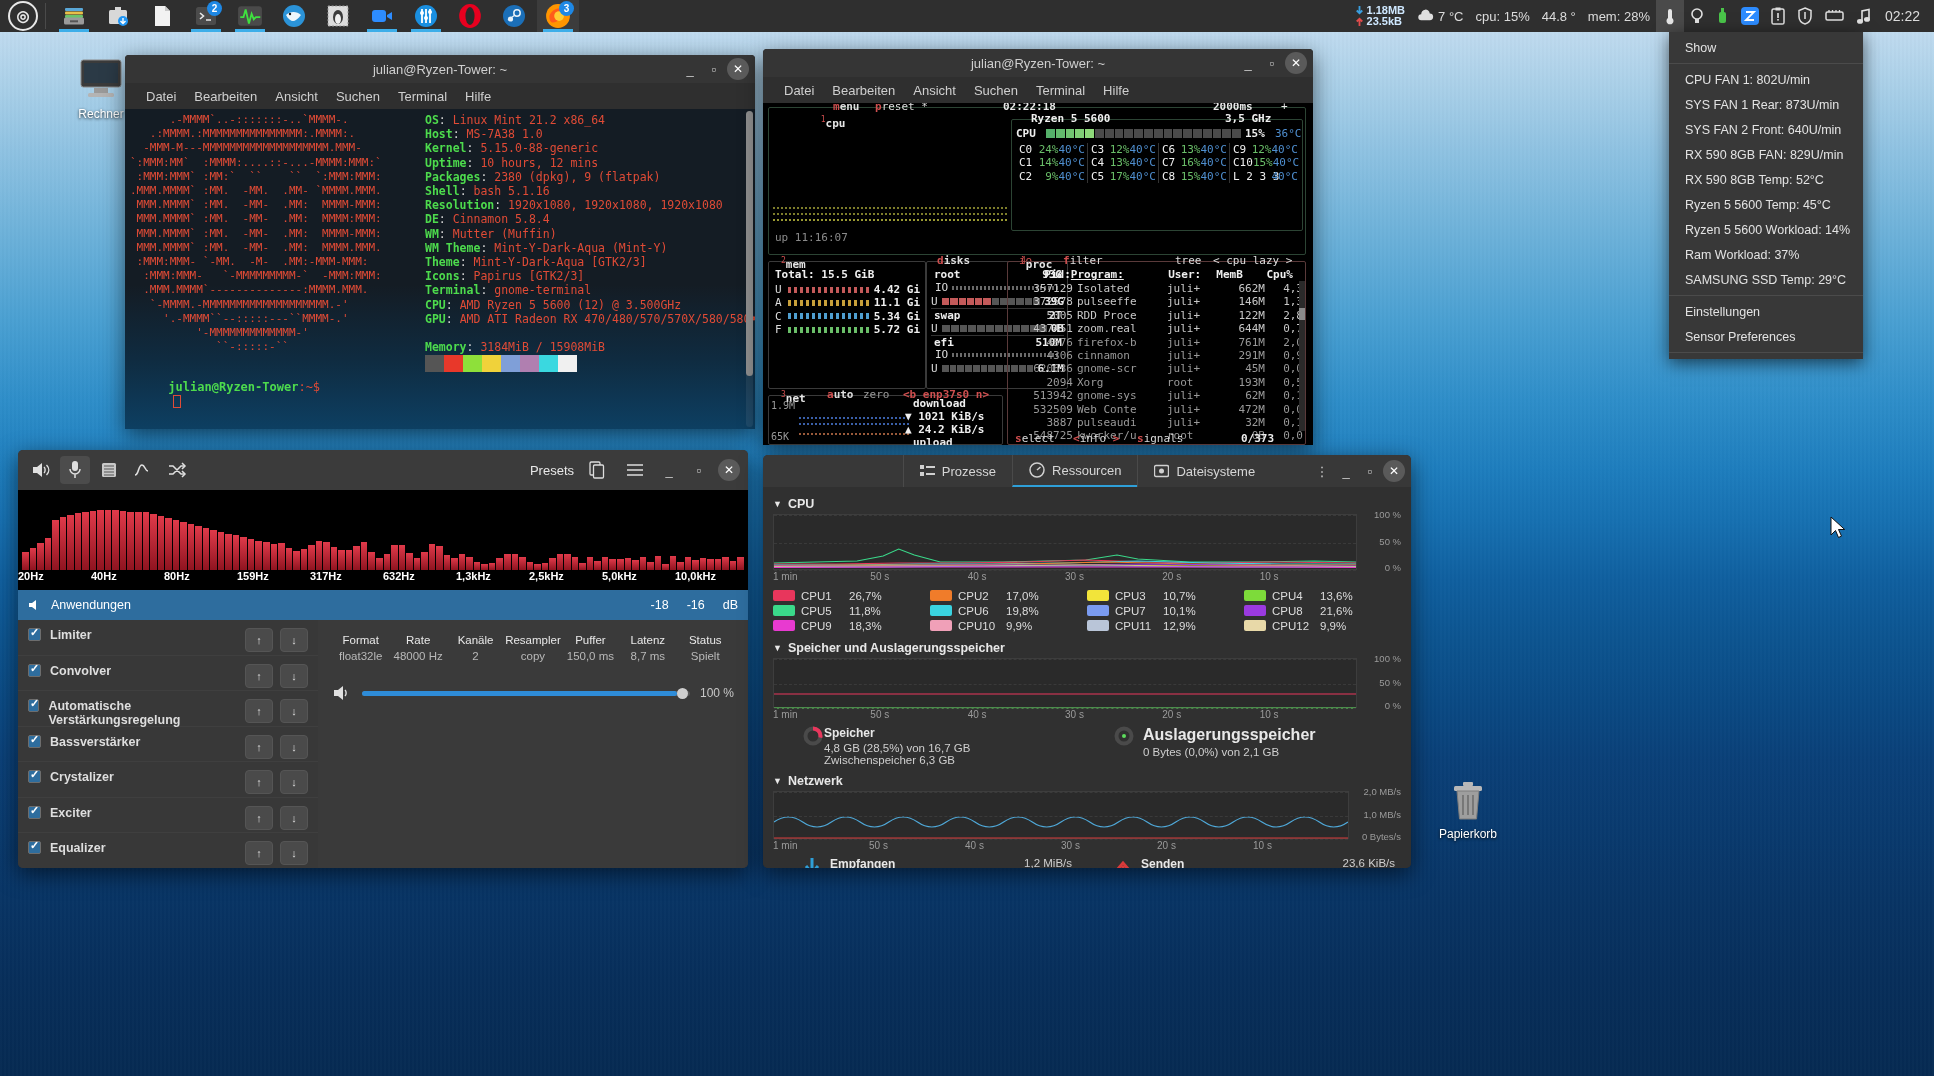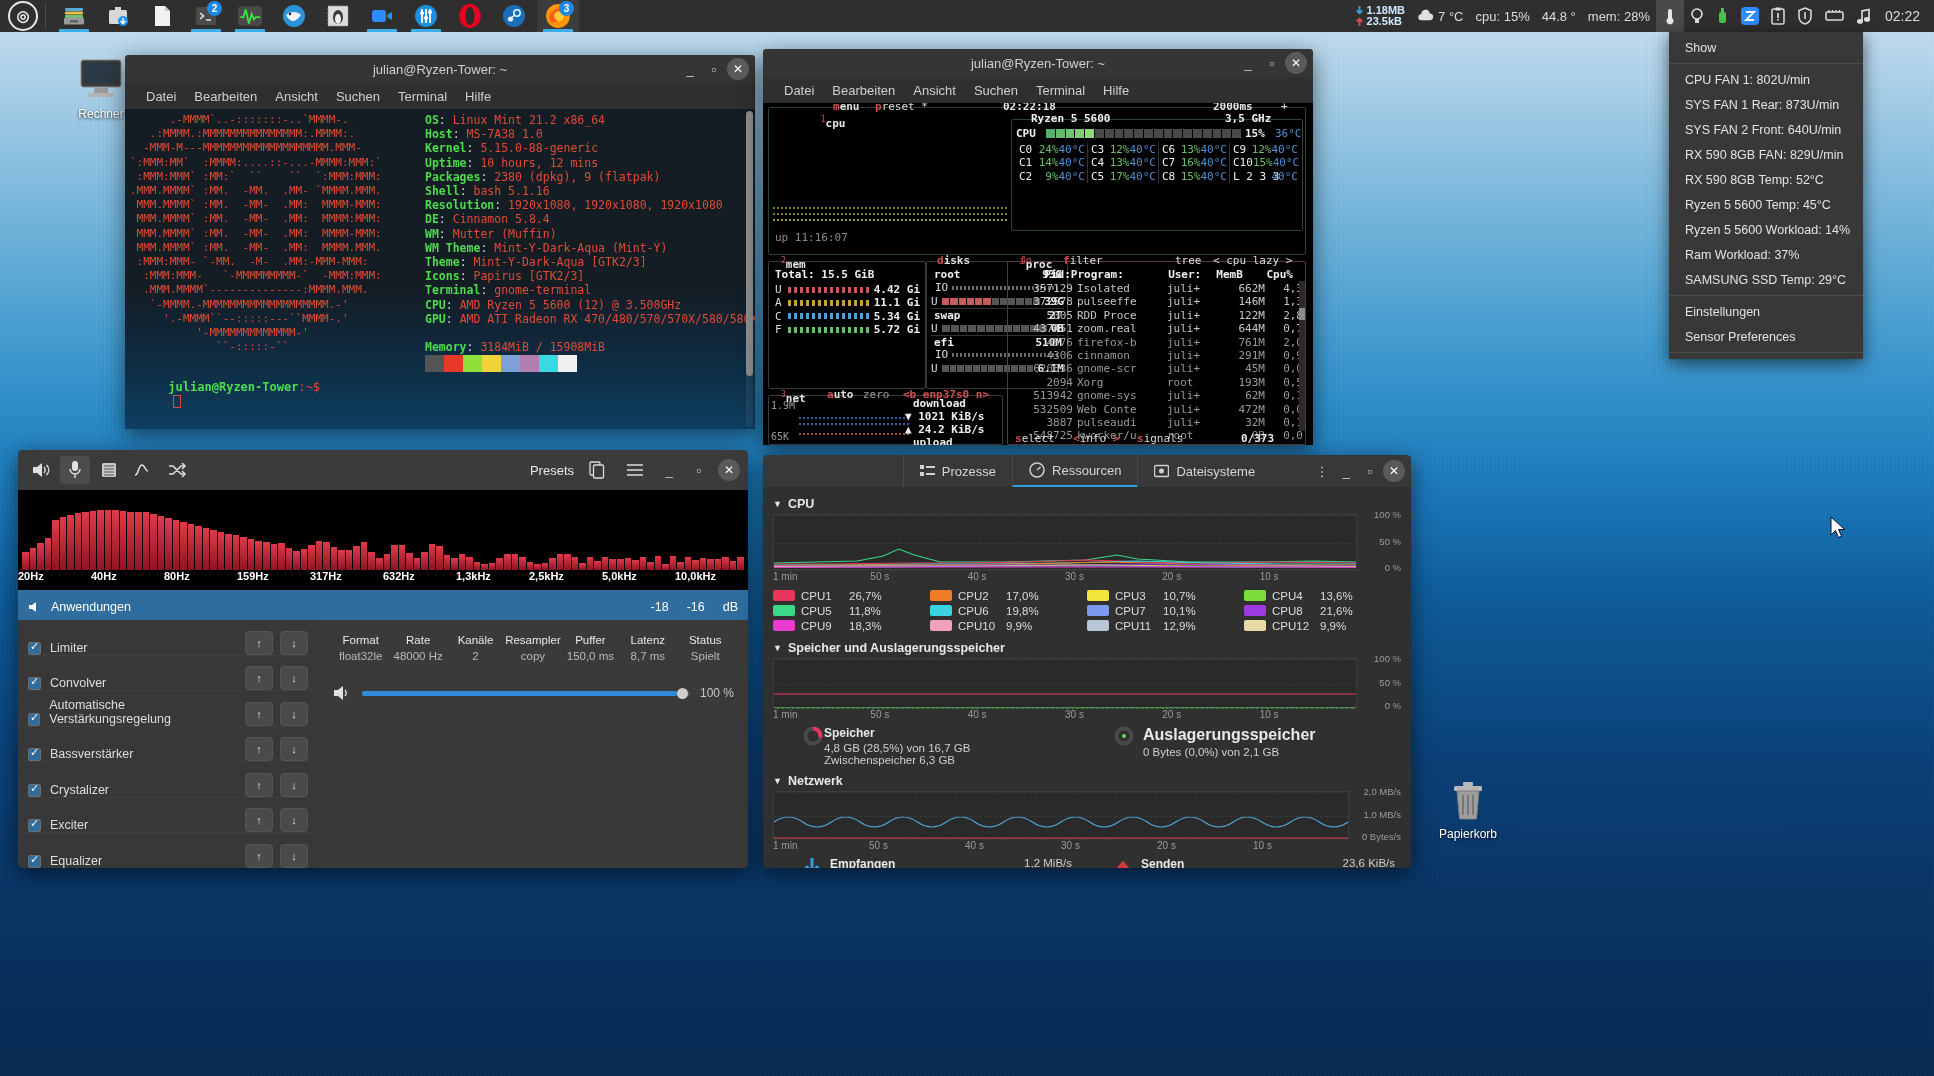--- a/index.html
+++ b/index.html
@@ -80,24 +80,24 @@
   .pe-ic{width:30px;height:28px;display:flex;align-items:center;justify-content:center;color:#e0e0e0;font-size:15px;border-radius:4px;}
   .pe-ic.sel{background:#4c4c4c;}
   .pe-title{position:absolute;left:0;right:0;text-align:center;pointer-events:none;}
   .pe-title b{display:block;font-size:13px;color:#f0f0f0;}
   .pe-title small{display:block;font-size:11px;color:#bdbdbd;margin-top:1px;}
   .spec{height:100px;background:#000;position:relative;}
   .spec .bars{position:absolute;inset:0 0 20px 0;display:flex;align-items:flex-end;gap:1px;padding:0 4px;}
   .spec .bars i{flex:1;background:linear-gradient(to top,#8f1420,#e03a4a);}
   .spec .axis{position:absolute;bottom:0;left:0;right:0;height:20px;display:flex;color:#fff;font-size:11px;font-weight:bold;}
   .spec .axis span{flex:1;}
-  .pe-sel{height:30px;background:#2e6d9e;display:flex;align-items:flex-end;color:#fff;font-size:12.5px;padding:6px 10px;gap:8px;}
+  .pe-sel{height:30px;background:#2e6d9e;display:flex;align-items:center;color:#fff;font-size:12.5px;padding:12px 10px;gap:8px;}
   .pe-body{display:flex;height:248px;}
   .pe-list{width:300px;background:#383838;font-size:12.5px;color:#dedede;}
-  .pe-row{height:35.5px;display:flex;align-items:flex-end;padding:0 10px;gap:9px;border-bottom:1px solid #3f3f3f;}
+  .pe-row{height:35.5px;display:flex;align-items:flex-start;padding:8px 10px;gap:9px;border-bottom:1px solid #3f3f3f;font-weight:bold;}
   .cb{width:13px;height:13px;border:1px solid #6d6d6d;border-radius:2px;background:#2e6d9e;position:relative;}
   .cb::after{content:"✓";position:absolute;left:1px;top:-3px;color:#fff;font-size:11px;}
   .arw{width:28px;height:24px;background:#4a4a4a;border:1px solid #555;border-radius:4px;color:#ddd;
        display:flex;align-items:center;justify-content:center;font-size:11px;}
   .pe-right{flex:1;background:#3a3a3a;padding:8px 14px;color:#ddd;}
   .pe-app{display:flex;align-items:center;gap:10px;margin-bottom:8px;}
   .tgl{width:40px;height:20px;border-radius:11px;background:#2e9fd8;position:relative;}
   .tgl::after{content:"";position:absolute;right:2px;top:2px;width:16px;height:16px;border-radius:50%;background:#fff;}
   .pe-grid{display:flex;text-align:center;font-size:11.5px;margin-top:6px;}
   .pe-grid>div{flex:1;}
@@ -468,21 +468,21 @@
     <div style="position:absolute;left:142px;top:307px;color:#efefef;font-weight:bold;">▼ 1021 KiB/s</div>
     <div style="position:absolute;left:142px;top:320px;color:#efefef;font-weight:bold;">▲ 24.2 KiB/s</div>
     <div style="position:absolute;left:150px;top:333px;color:#efefef;font-weight:bold;">upload</div>
 
     
     <div class="bx" style="left:244px;top:158px;width:299px;height:184px;border-color:#5a3a3a;"></div>
     <div style="position:absolute;left:258px;top:151px;"><span style="color:#cf4f4f;font-size:8px;vertical-align:5px">4</span><span class="lbl">proc</span></div>
     <div style="position:absolute;left:300px;top:151px;"><span class="bl">f</span><span style="color:#ddd">ilter</span></div>
     <div style="position:absolute;left:412px;top:151px;"><span style="color:#ddd">tree</span></div>
     <div style="position:absolute;left:450px;top:151px;color:#ddd;">&lt; cpu lazy &gt;</div>
-    <div id="btop-proc-head" style="position:absolute;left:250px;top:165px;width:290px;display:flex;color:#efefef;font-weight:bold;"><span style="width: 60px; text-align: right;">Pid:</span><span style="width: 101px;">Program:</span><span style="width: 50px;">User:</span><span style="width: 52px;">MemB</span><span style="width: 38px;">Cpu%</span></div>
+    <div id="btop-proc-head" style="position:absolute;left:250px;top:165px;width:290px;display:flex;color:#efefef;font-weight:bold;"><span style="width: 60px; text-align: right;">Pid:</span><span style="width: 101px; text-decoration: underline;">Program:</span><span style="width: 50px;">User:</span><span style="width: 52px;">MemB</span><span style="width: 38px;">Cpu%</span></div>
     <div id="btop-proc-rows" style="position:absolute;left:250px;top:179px;width:290px;"><div style="display: flex; height: 13.4px; color: rgb(200, 200, 200);"><span style="width: 60px; text-align: right;">357129</span><span style="width: 90px; padding-left: 4px;">Isolated</span><span style="width: 50px; padding-left: 4px;">juli+</span><span style="width: 52px; text-align: right;">662M</span><span style="width: 38px; text-align: right;">4,3</span></div><div style="display: flex; height: 13.4px; color: rgb(200, 200, 200);"><span style="width: 60px; text-align: right;">372578</span><span style="width: 90px; padding-left: 4px;">pulseeffe</span><span style="width: 50px; padding-left: 4px;">juli+</span><span style="width: 52px; text-align: right;">146M</span><span style="width: 38px; text-align: right;">1,3</span></div><div style="display: flex; height: 13.4px; color: rgb(200, 200, 200);"><span style="width: 60px; text-align: right;">5005</span><span style="width: 90px; padding-left: 4px;">RDD Proce</span><span style="width: 50px; padding-left: 4px;">juli+</span><span style="width: 52px; text-align: right;">122M</span><span style="width: 38px; text-align: right;">2,8</span></div><div style="display: flex; height: 13.4px; color: rgb(200, 200, 200);"><span style="width: 60px; text-align: right;">437451</span><span style="width: 90px; padding-left: 4px;">zoom.real</span><span style="width: 50px; padding-left: 4px;">juli+</span><span style="width: 52px; text-align: right;">644M</span><span style="width: 38px; text-align: right;">0,7</span></div><div style="display: flex; height: 13.4px; color: rgb(154, 154, 154);"><span style="width: 60px; text-align: right;">4576</span><span style="width: 90px; padding-left: 4px;">firefox-b</span><span style="width: 50px; padding-left: 4px;">juli+</span><span style="width: 52px; text-align: right;">761M</span><span style="width: 38px; text-align: right;">2,0</span></div><div style="display: flex; height: 13.4px; color: rgb(154, 154, 154);"><span style="width: 60px; text-align: right;">4306</span><span style="width: 90px; padding-left: 4px;">cinnamon</span><span style="width: 50px; padding-left: 4px;">juli+</span><span style="width: 52px; text-align: right;">291M</span><span style="width: 38px; text-align: right;">0,9</span></div><div style="display: flex; height: 13.4px; color: rgb(154, 154, 154);"><span style="width: 60px; text-align: right;">620636</span><span style="width: 90px; padding-left: 4px;">gnome-scr</span><span style="width: 50px; padding-left: 4px;">juli+</span><span style="width: 52px; text-align: right;">45M</span><span style="width: 38px; text-align: right;">0,0</span></div><div style="display: flex; height: 13.4px; color: rgb(154, 154, 154);"><span style="width: 60px; text-align: right;">2094</span><span style="width: 90px; padding-left: 4px;">Xorg</span><span style="width: 50px; padding-left: 4px;">root</span><span style="width: 52px; text-align: right;">193M</span><span style="width: 38px; text-align: right;">0,5</span></div><div style="display: flex; height: 13.4px; color: rgb(154, 154, 154);"><span style="width: 60px; text-align: right;">513942</span><span style="width: 90px; padding-left: 4px;">gnome-sys</span><span style="width: 50px; padding-left: 4px;">juli+</span><span style="width: 52px; text-align: right;">62M</span><span style="width: 38px; text-align: right;">0,1</span></div><div style="display: flex; height: 13.4px; color: rgb(154, 154, 154);"><span style="width: 60px; text-align: right;">532509</span><span style="width: 90px; padding-left: 4px;">Web Conte</span><span style="width: 50px; padding-left: 4px;">juli+</span><span style="width: 52px; text-align: right;">472M</span><span style="width: 38px; text-align: right;">0,0</span></div><div style="display: flex; height: 13.4px; color: rgb(154, 154, 154);"><span style="width: 60px; text-align: right;">3887</span><span style="width: 90px; padding-left: 4px;">pulseaudi</span><span style="width: 50px; padding-left: 4px;">juli+</span><span style="width: 52px; text-align: right;">32M</span><span style="width: 38px; text-align: right;">0,1</span></div><div style="display: flex; height: 13.4px; color: rgb(154, 154, 154);"><span style="width: 60px; text-align: right;">548725</span><span style="width: 90px; padding-left: 4px;">kworker/u</span><span style="width: 50px; padding-left: 4px;">root</span><span style="width: 52px; text-align: right;">0B</span><span style="width: 38px; text-align: right;">0,0</span></div><div style="display: flex; height: 13.4px; color: rgb(154, 154, 154);"><span style="width: 60px; text-align: right;">516581</span><span style="width: 90px; padding-left: 4px;">kworker/u</span><span style="width: 50px; padding-left: 4px;">root</span><span style="width: 52px; text-align: right;">0B</span><span style="width: 38px; text-align: right;">0,0</span></div></div>
     <div style="position:absolute;right:8px;top:178px;width:6px;height:150px;background:#2a2a2a;">
       <i style="display:block;width:6px;height:12px;background:#8a8a8a"></i></div>
     <div style="position:absolute;left:252px;top:329px;color:#ddd;"><span class="bl">s</span>elect</div>
     <div style="position:absolute;left:310px;top:329px;color:#ddd;"><span class="bl">&lt;</span>info <span class="bl">&gt;</span></div>
     <div style="position:absolute;left:374px;top:329px;color:#ddd;"><span class="bl">s</span>ignals</div>
     <div style="position:absolute;left:478px;top:329px;color:#efefef;font-weight:bold;">0/373</div>
   </div>
 </div>
 

